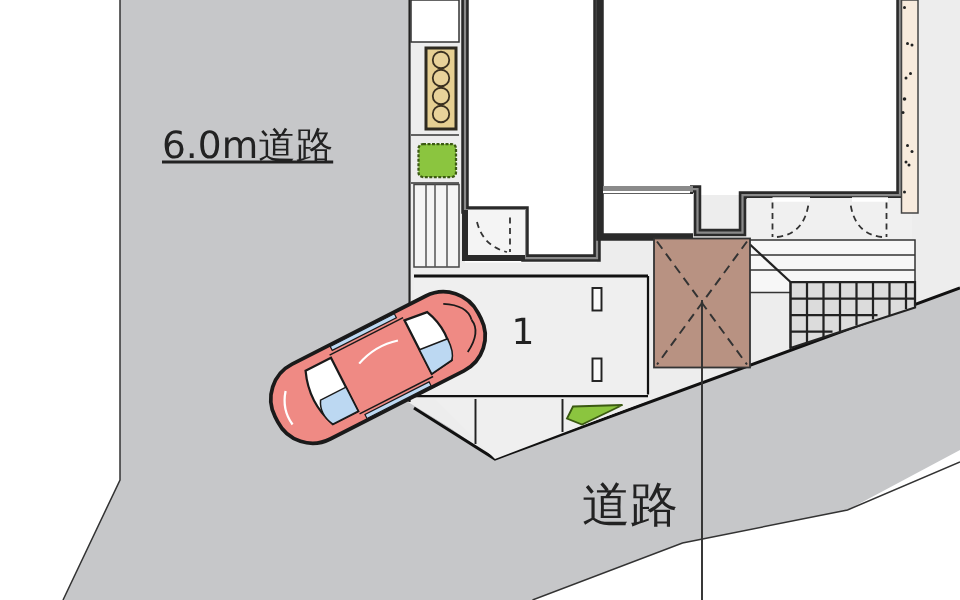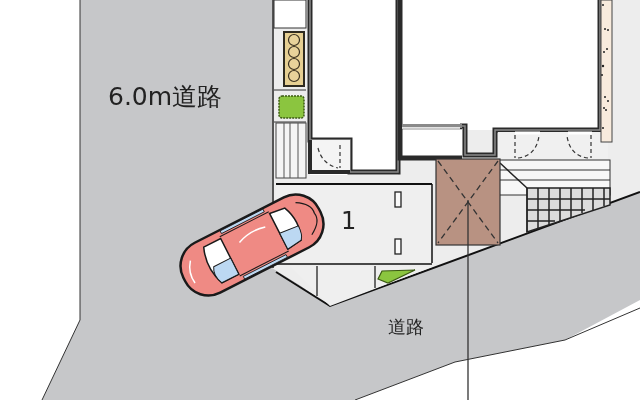--- a/index.html
+++ b/index.html
@@ -1,20 +1,20 @@
 <!DOCTYPE html>
 <html><head>
   <meta charset="utf-8">
   <style>
     html, body { margin: 0; padding: 0; background: #ffffff; }
     body { width: 640px; height: 400px; overflow: hidden; position: relative; font-family: "DejaVu Sans", sans-serif; }
     #plan { position: absolute; left: 0; top: 0; width: 640px; height: 400px; }
     .road-label { position: absolute; color: #222222; font-family: "DejaVu Sans", sans-serif; letter-spacing: 0px; white-space: nowrap; }
-    #label-road-6m { left: 108px; top: 80px; font-size: 25px; }
-    #label-road-south { left: 388px; top: 315px; font-size: 18px; }
+    #label-road-6m { left: 108px; top: 80px; font-size: 25px; text-decoration: underline; }
+    #label-road-south { left: 388px; top: 315px; font-size: 32px; }
     #label-parking-1 { position: absolute; left: 341px; top: 207px; font-size: 24px; color: #222; font-family: "DejaVu Sans", sans-serif; }
   </style>
 </head>
 <body>
 
 <svg id="plan" viewBox="0 0 640 400" xmlns="http://www.w3.org/2000/svg">
 
   <path d="M80,0 L272,0 L272,190 L276,190 L276,270 L300,285 L330,306 L640,192 L640,300 L565,340 L455,362 L355,400 L42,400 L80,320 Z" fill="#c6c7c9" stroke="none"></path>
 
   <polyline points="80,0 80,320 42,400" fill="none" stroke="#333" stroke-width="1"></polyline>

